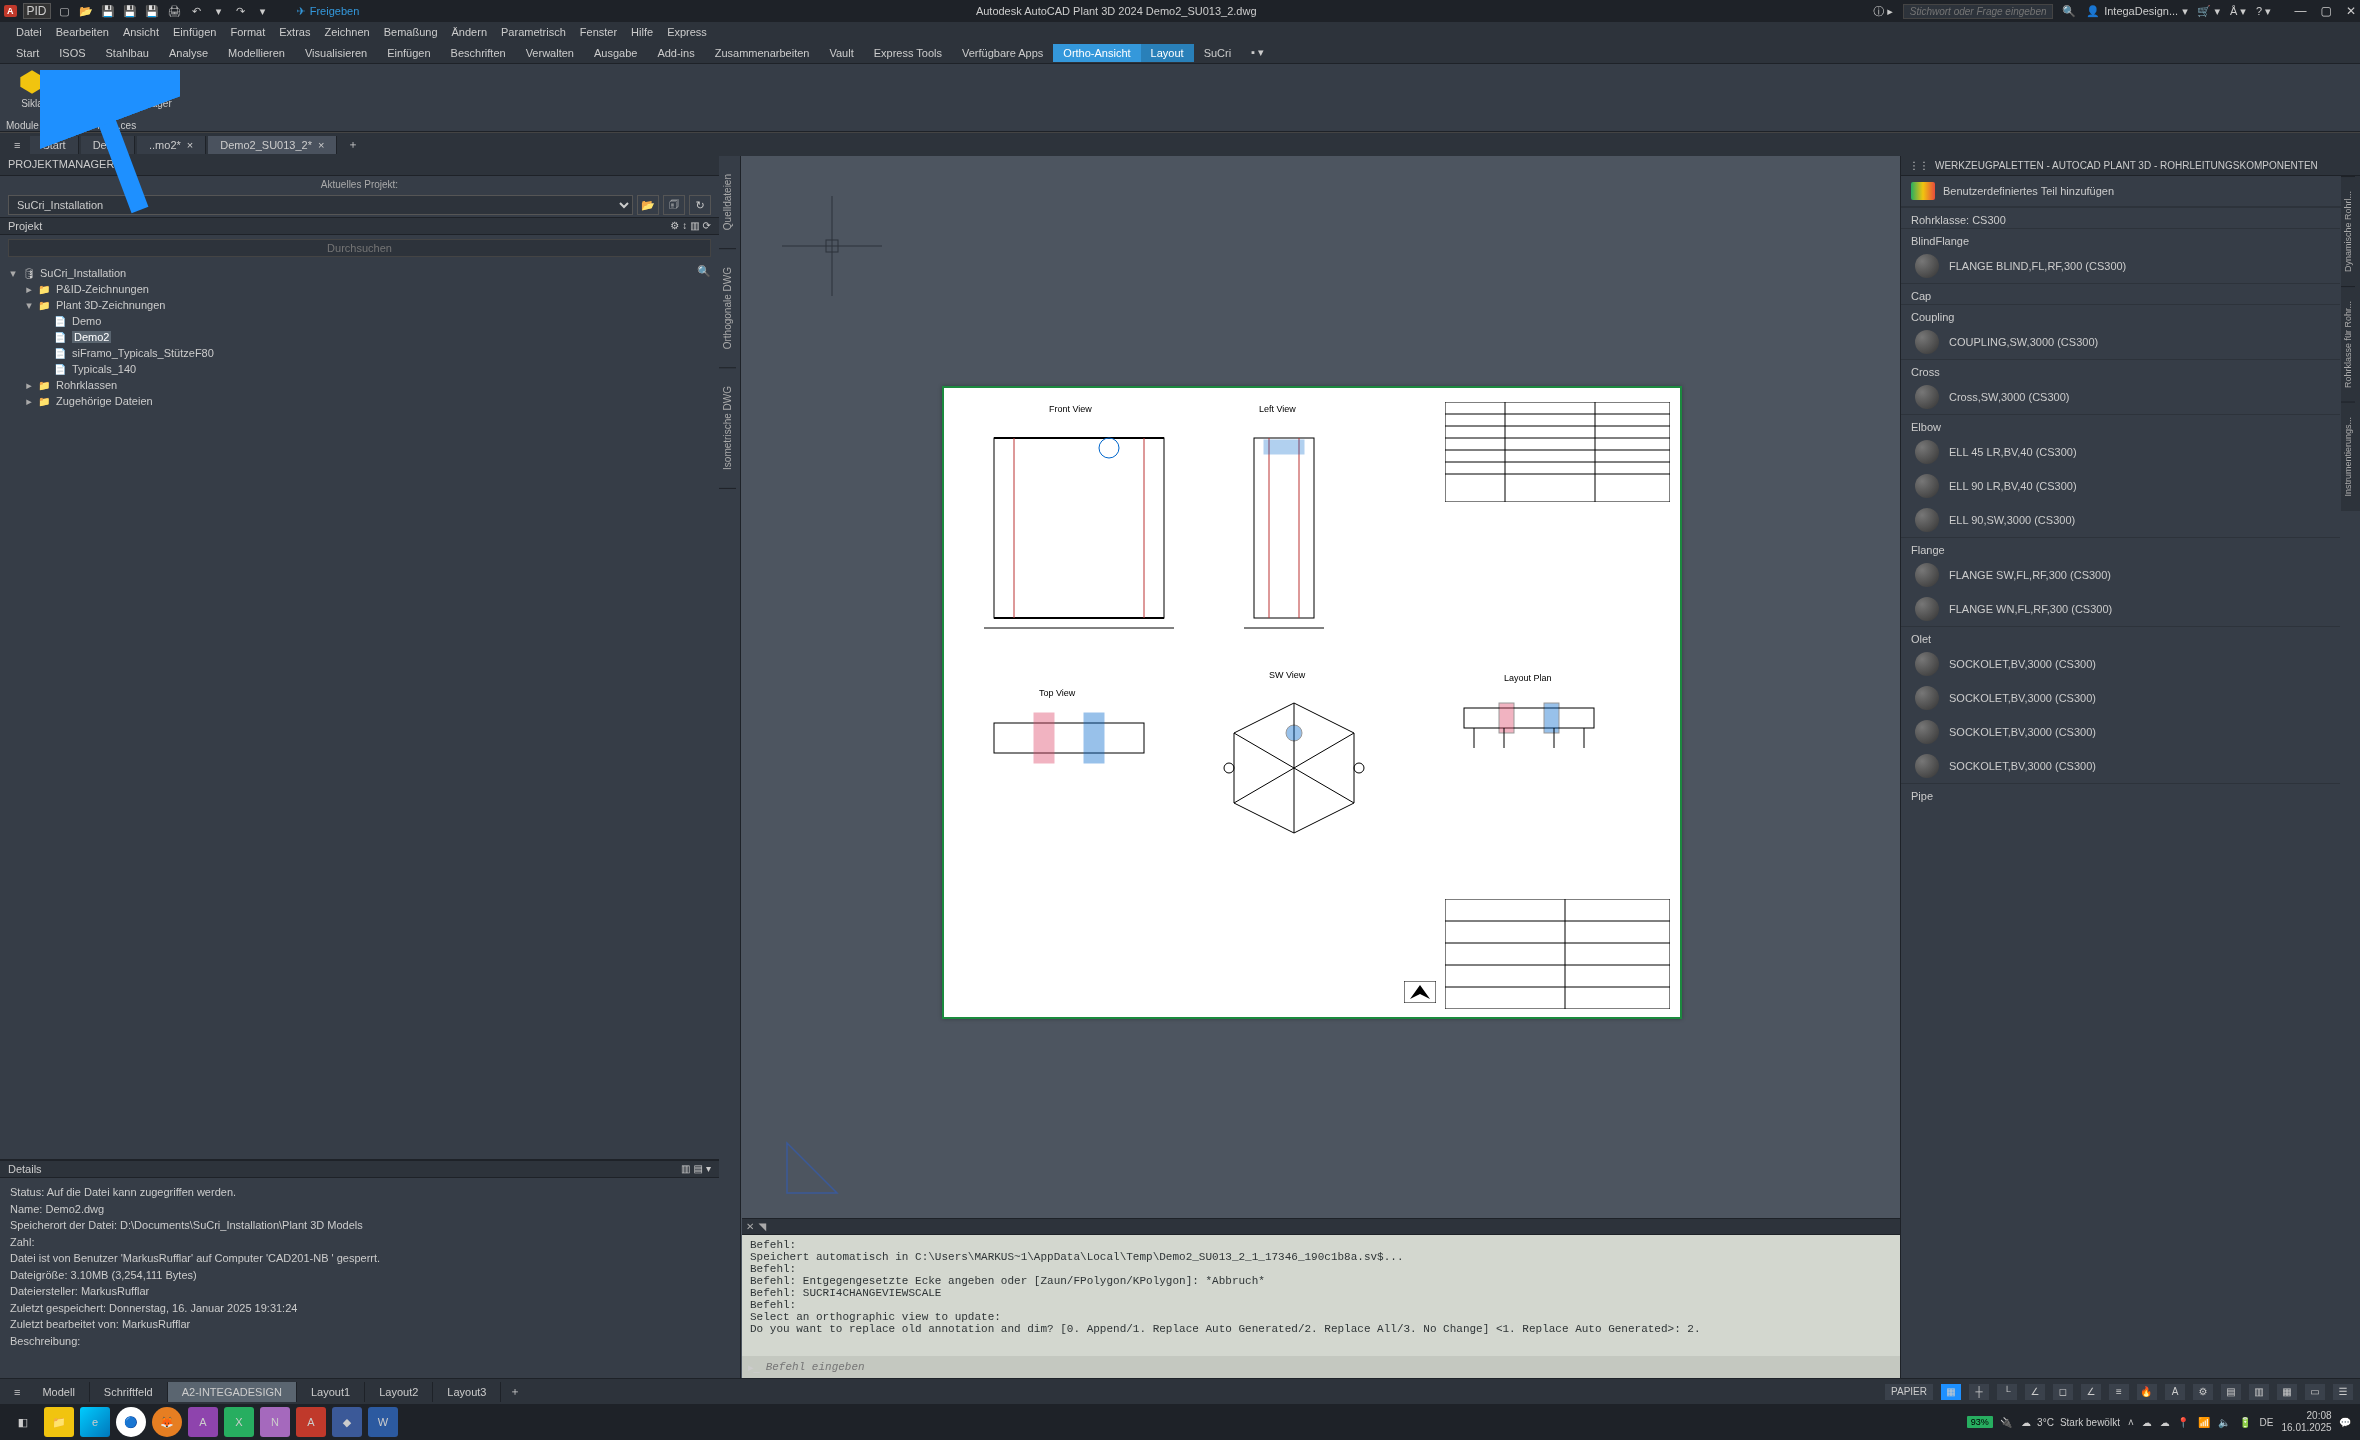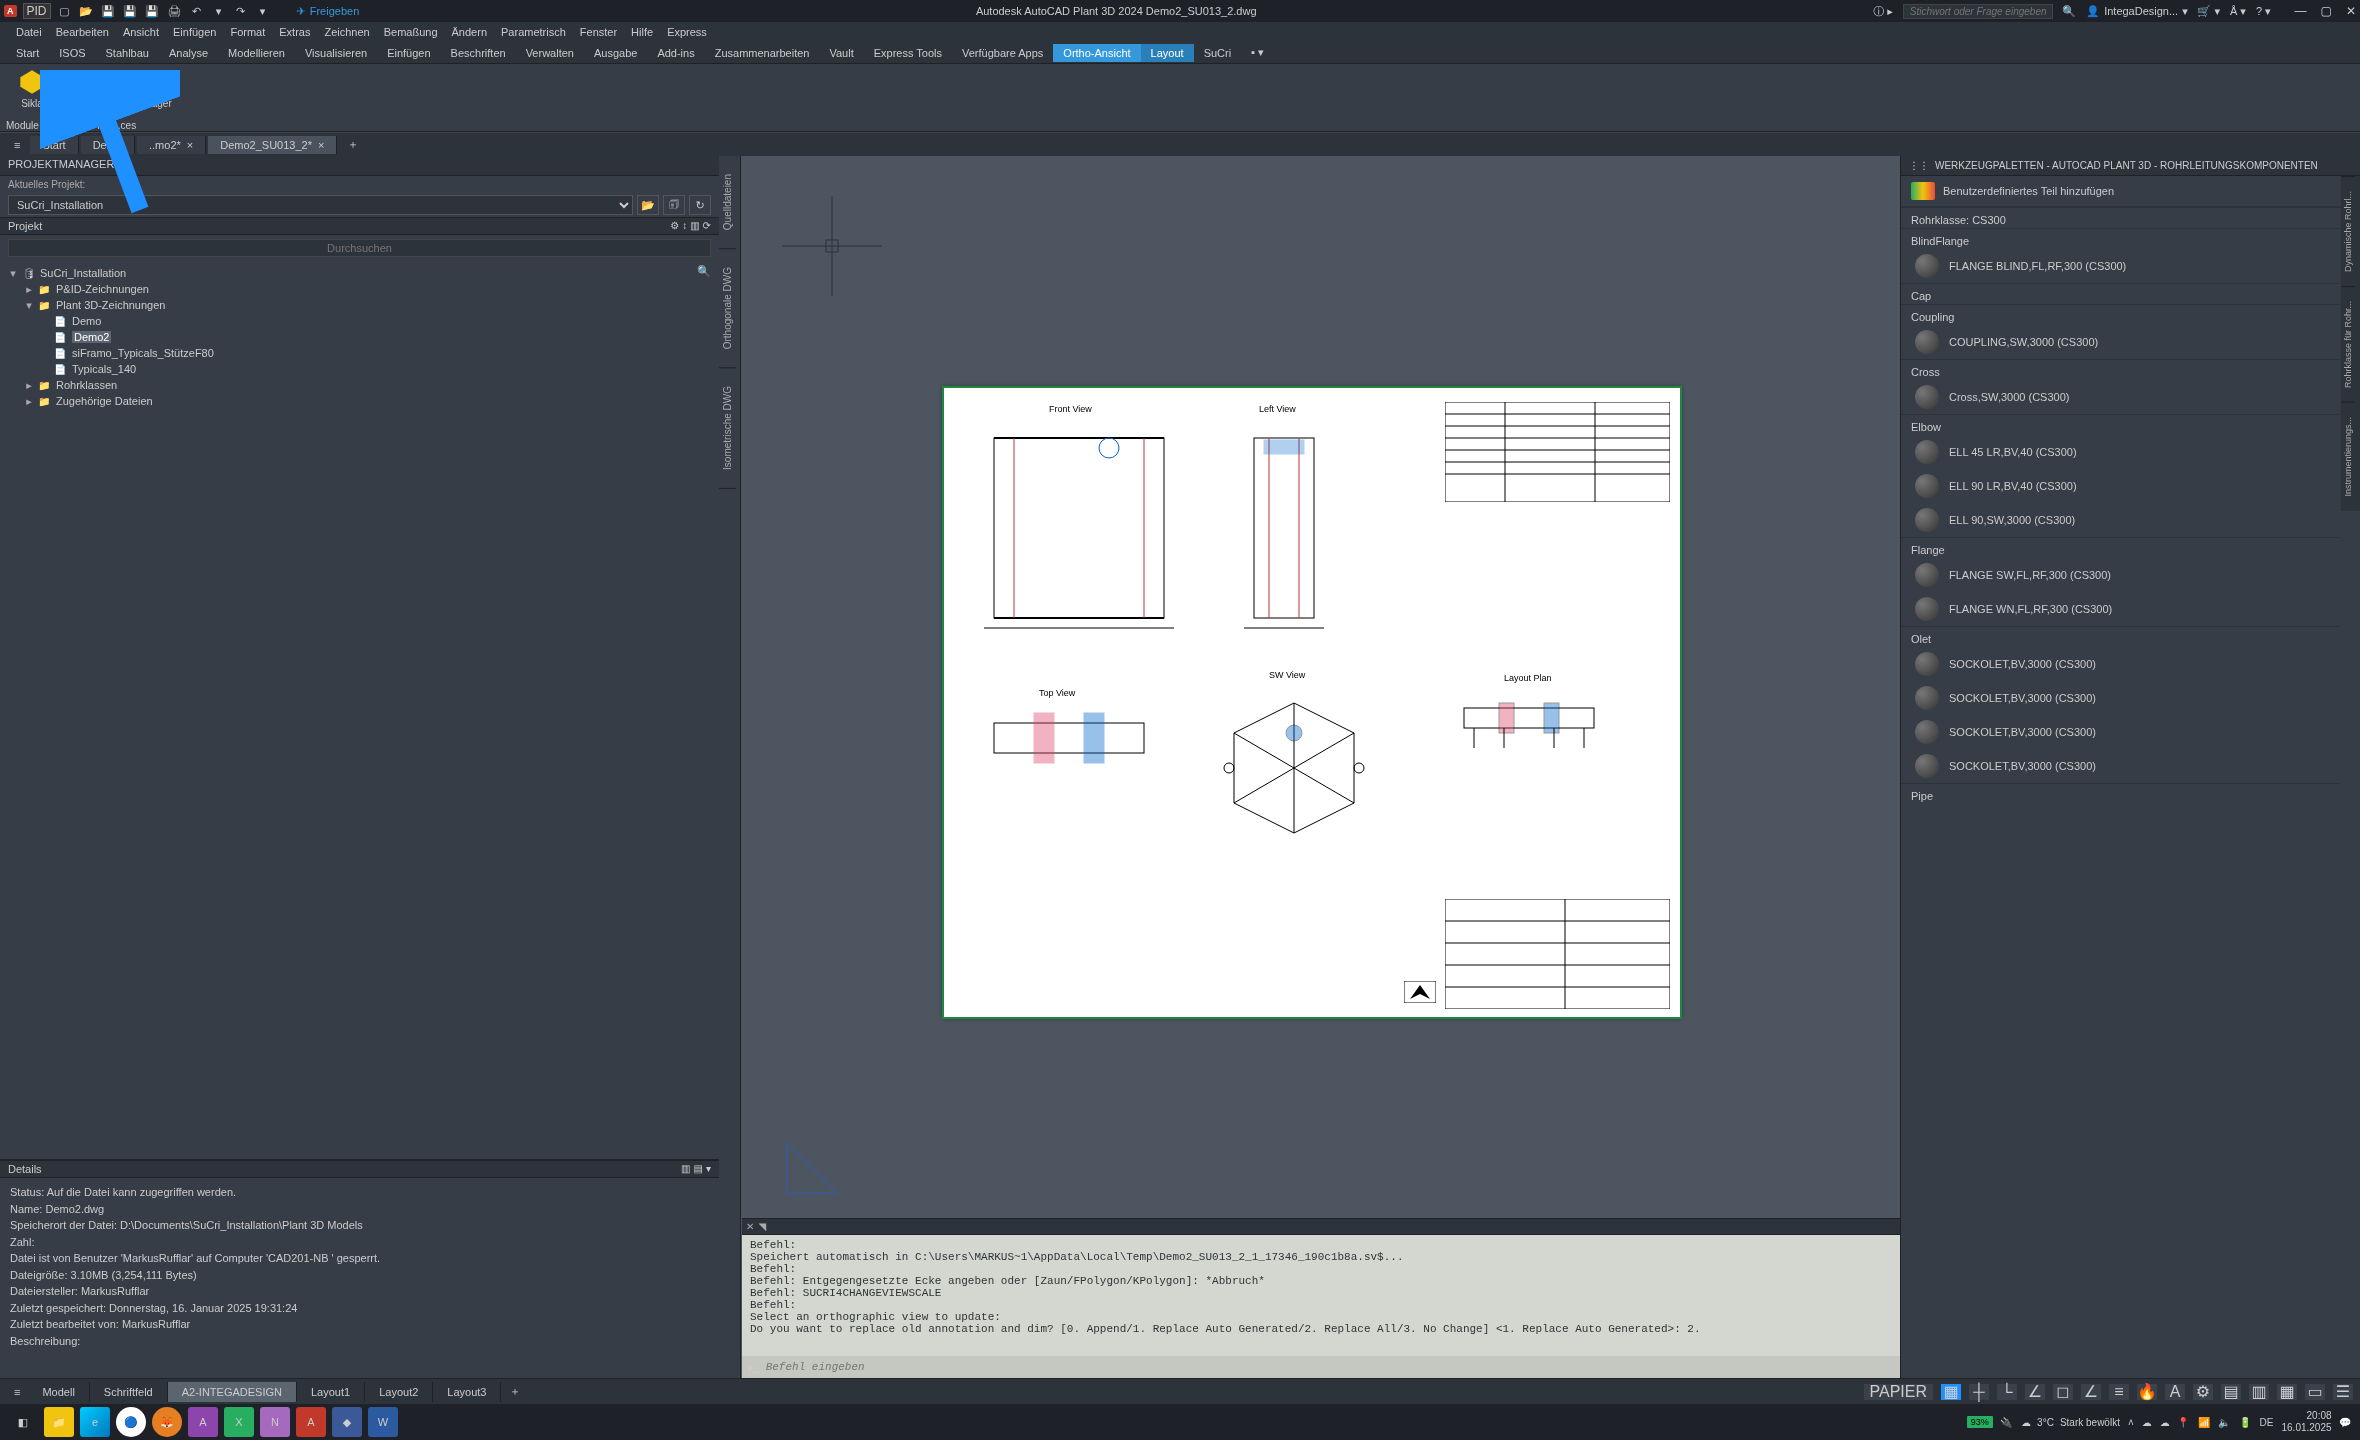--- a/index.html
+++ b/index.html
@@ -41,21 +41,21 @@
 .file-tabs .ftab { padding: 3px 12px; background: #363d47; color: #ccc; font-size: 11px; display: flex; align-items: center; gap: 6px; border-right: 1px solid #1e2228; }
 .file-tabs .ftab.active { background: #4a525e; }
 .hamburger { padding: 3px 8px; color: #ccc; }
 
 
 .main-layout { display: flex; height: calc(100% - 22px - 20px - 22px - 68px - 24px - 26px - 36px); }
 
 
 .proj-panel { width: 720px; background: #363d47; display: flex; flex-direction: column; border-right: 1px solid #1e2228; }
 .panel-header { height: 20px; background: #2d333b; padding: 2px 8px; font-size: 11px; color: #ccc; border-bottom: 1px solid #1e2228; }
-.proj-row { padding: 3px 8px; font-size: 10px; color: #aaa; }
+.proj-row { padding: 3px 8px; font-size: 10px; color: #aaa; text-align: center; }
 .proj-select { display: flex; padding: 2px 8px; gap: 4px; }
 .proj-select select { flex: 1; background: #2d333b; border: 1px solid #555; color: #ccc; font-size: 11px; padding: 1px 4px; }
 .proj-select .icon-btn { width: 22px; height: 20px; background: #363d47; border: 1px solid #555; display: inline-flex; align-items: center; justify-content: center; }
 .subheader { background: #2d333b; padding: 2px 8px; font-size: 11px; display: flex; justify-content: space-between; border-top: 1px solid #1e2228; border-bottom: 1px solid #1e2228; }
 .subheader .icons { display: flex; gap: 3px; font-size: 10px; }
 .search-row { padding: 4px 8px; }
 .search-row input { width: 100%; background: #2d333b; border: 1px solid #444; color: #ccc; padding: 2px 6px; font-size: 11px; text-align: center; }
 .tree { flex: 1; overflow: auto; padding: 4px 8px; background: #363d47; position: relative; }
 .tree-node { display: flex; align-items: center; gap: 4px; padding: 1px 0; font-size: 11px; color: #ccc; }
 .tree-node .toggle { width: 10px; display: inline-block; text-align: center; color: #aaa; }
@@ -91,21 +91,21 @@
 .pal-body { flex: 1; overflow: auto; margin-right: 20px; }
 .pal-section { padding: 6px 10px 2px; font-size: 11px; color: #ccc; border-top: 1px solid #2d333b; }
 .pal-item { display: flex; align-items: center; gap: 10px; padding: 5px 14px; font-size: 11px; color: #ccc; }
 .pal-item .picon { width: 24px; height: 24px; border-radius: 12px; background: radial-gradient(circle at 30% 30%, #777, #333); display: inline-block; }
 
 
 .layout-tabs { height: 26px; background: #2d333b; display: flex; align-items: center; padding: 0 6px; gap: 0; border-top: 1px solid #1e2228; }
 .layout-tabs .ltab { padding: 4px 14px; font-size: 11px; color: #ccc; border-right: 1px solid #1e2228; }
 .layout-tabs .ltab.active { background: #5a6570; }
 .layout-tabs .right-status { margin-left: auto; display: flex; align-items: center; gap: 6px; font-size: 10px; color: #ccc; }
-.right-status .sbtn { width: 22px; height: 18px; background: #3a414b; display: inline-flex; align-items: center; justify-content: center; border: 1px solid #2d333b; font-size: 16px; }
+.right-status .sbtn { width: 22px; height: 18px; background: #3a414b; display: inline-flex; align-items: center; justify-content: center; border: 1px solid #2d333b; font-size: 10px; }
 
 
 .taskbar { height: 36px; background: #1e2228; display: flex; align-items: center; padding: 0 8px; gap: 6px; }
 .taskbar .tbicon { width: 30px; height: 30px; display: inline-flex; align-items: center; justify-content: center; border-radius: 3px; }
 .taskbar .tray { margin-left: auto; display: flex; align-items: center; gap: 8px; font-size: 10px; color: #ccc; }
 .battery-badge { background: #27ae60; color: #000; padding: 1px 4px; border-radius: 1px; font-size: 9px; }
 .weather { display: flex; align-items: center; gap: 6px; }
 </style>
 </head>
 <body>

